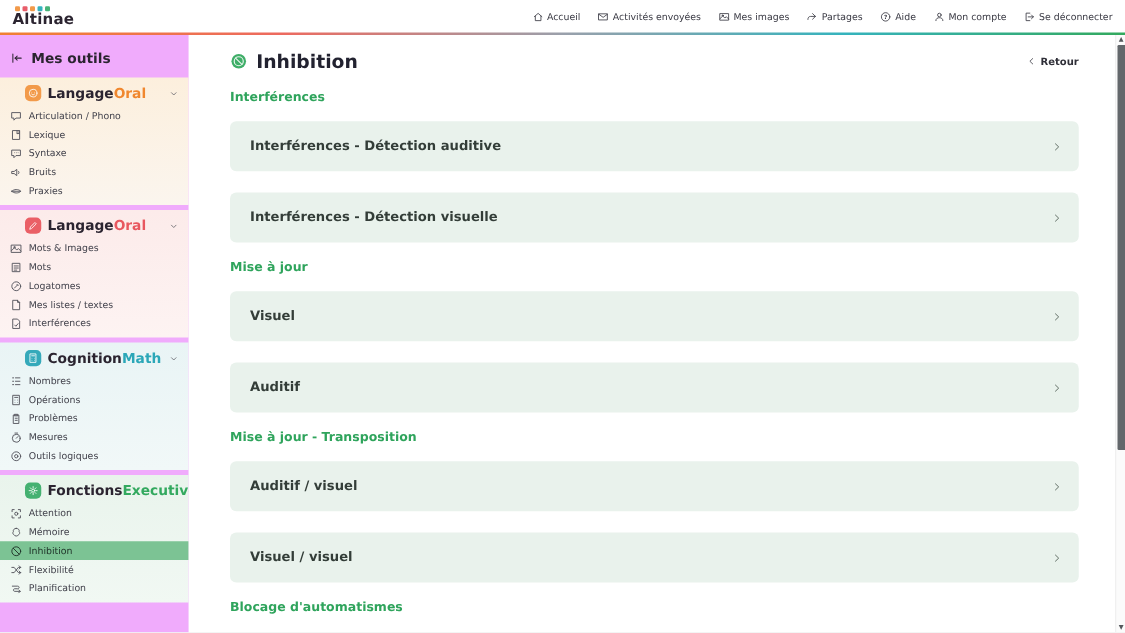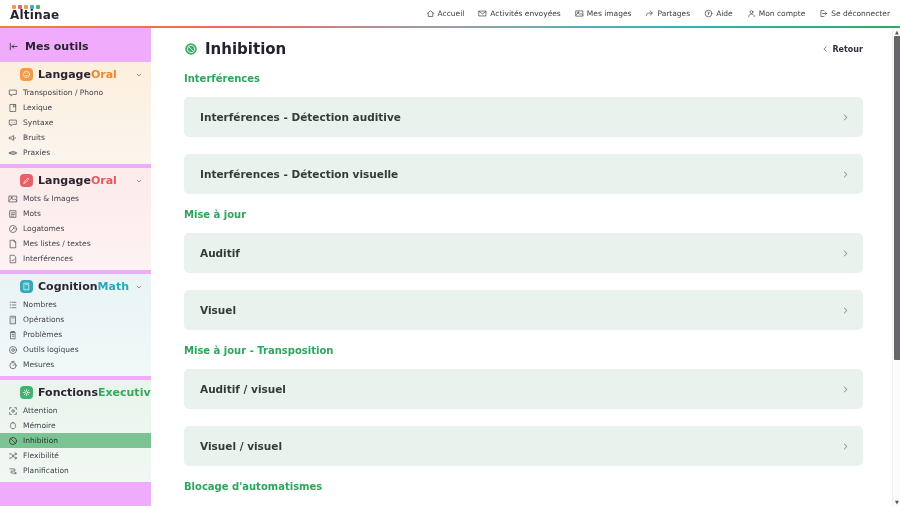--- a/index.html
+++ b/index.html
@@ -181,21 +181,21 @@
                   <path d="M6.5 9.5 L12 15 L17.5 9.5"></path>
                 </svg>
               </span>
     </div>
     <div class="side-item">
          <span class="ic">
                 <svg viewBox="0 0 24 24" fill="none" stroke="currentColor" stroke-width="1.8" stroke-linecap="round" stroke-linejoin="round">
                   <path d="M4 5 H20 V15.5 H11.5 L7.5 19.5 V15.5 H4 Z"></path>
                 </svg>
               </span>
-         <span>Transposition / Phono</span>
+         <span>Articulation / Phono</span>
        </div>
             <div class="side-item">
          <span class="ic">
                 <svg viewBox="0 0 24 24" fill="none" stroke="currentColor" stroke-width="1.8" stroke-linecap="round" stroke-linejoin="round">
                   <path d="M5.5 3.5 H18.5 V20.5 H5.5 Z"></path>
                   <path d="M13.5 3.5 V10 L15.5 8.5 L17.5 10 V3.5"></path>
                 </svg>
               </span>
          <span>Lexique</span>
        </div>
@@ -345,35 +345,35 @@
                   <path d="M7 5 H17 V21 H7 Z"></path>
                   <path d="M10 11 H14"></path>
                   <path d="M10 15 H14"></path>
                 </svg>
               </span>
          <span>Problèmes</span>
        </div>
             <div class="side-item">
          <span class="ic">
                 <svg viewBox="0 0 24 24" fill="none" stroke="currentColor" stroke-width="1.8" stroke-linecap="round" stroke-linejoin="round">
-                  <circle cx="12" cy="12" r="8.5"></circle>
-                  <circle cx="12" cy="12" r="3.2"></circle>
-                </svg>
-              </span>
-         <span>Outils logiques</span>
-       </div>
-            <div class="side-item">
-         <span class="ic">
-                <svg viewBox="0 0 24 24" fill="none" stroke="currentColor" stroke-width="1.8" stroke-linecap="round" stroke-linejoin="round">
                   <circle cx="12" cy="13.5" r="7.5"></circle>
                   <path d="M12 13.5 L15.5 10"></path>
                   <path d="M9.5 3.5 H14.5"></path>
                 </svg>
               </span>
          <span>Mesures</span>
+       </div>
+            <div class="side-item">
+         <span class="ic">
+                <svg viewBox="0 0 24 24" fill="none" stroke="currentColor" stroke-width="1.8" stroke-linecap="round" stroke-linejoin="round">
+                  <circle cx="12" cy="12" r="8.5"></circle>
+                  <circle cx="12" cy="12" r="3.2"></circle>
+                </svg>
+              </span>
+         <span>Outils logiques</span>
        </div>
   </div>
           <div class="side-section" style="background:linear-gradient(180deg, #e9f4ec, #f1f8f3)">
     <div class="sec-head">
       <span class="sec-chip" style="background:#45b171">
                 <svg viewBox="0 0 24 24" fill="none" stroke="currentColor" stroke-width="1.8" stroke-linecap="round" stroke-linejoin="round">
                   <circle cx="12" cy="12" r="3.2"></circle>
                   <path d="M12 3.5 V6.5"></path>
                   <path d="M12 17.5 V20.5"></path>
                   <path d="M3.5 12 H6.5"></path>
@@ -478,29 +478,29 @@
                     <path d="M9 5.5 L15.8 12 L9 18.5"></path>
                   </svg>
                 </span>
           </div>
      </div>
    </div>
           <div class="group">
      <h3>Mise à jour</h3>
      <div class="cards">
        <div class="card">
-            <span class="card-title">Auditif</span>
+            <span class="card-title">Visuel</span>
             <span class="card-chev ic">
                   <svg viewBox="0 0 24 24" fill="none" stroke="currentColor" stroke-width="1.8" stroke-linecap="round" stroke-linejoin="round">
                     <path d="M9 5.5 L15.8 12 L9 18.5"></path>
                   </svg>
                 </span>
           </div>
               <div class="card">
-            <span class="card-title">Visuel</span>
+            <span class="card-title">Auditif</span>
             <span class="card-chev ic">
                   <svg viewBox="0 0 24 24" fill="none" stroke="currentColor" stroke-width="1.8" stroke-linecap="round" stroke-linejoin="round">
                     <path d="M9 5.5 L15.8 12 L9 18.5"></path>
                   </svg>
                 </span>
           </div>
      </div>
    </div>
           <div class="group">
      <h3>Mise à jour - Transposition</h3>

